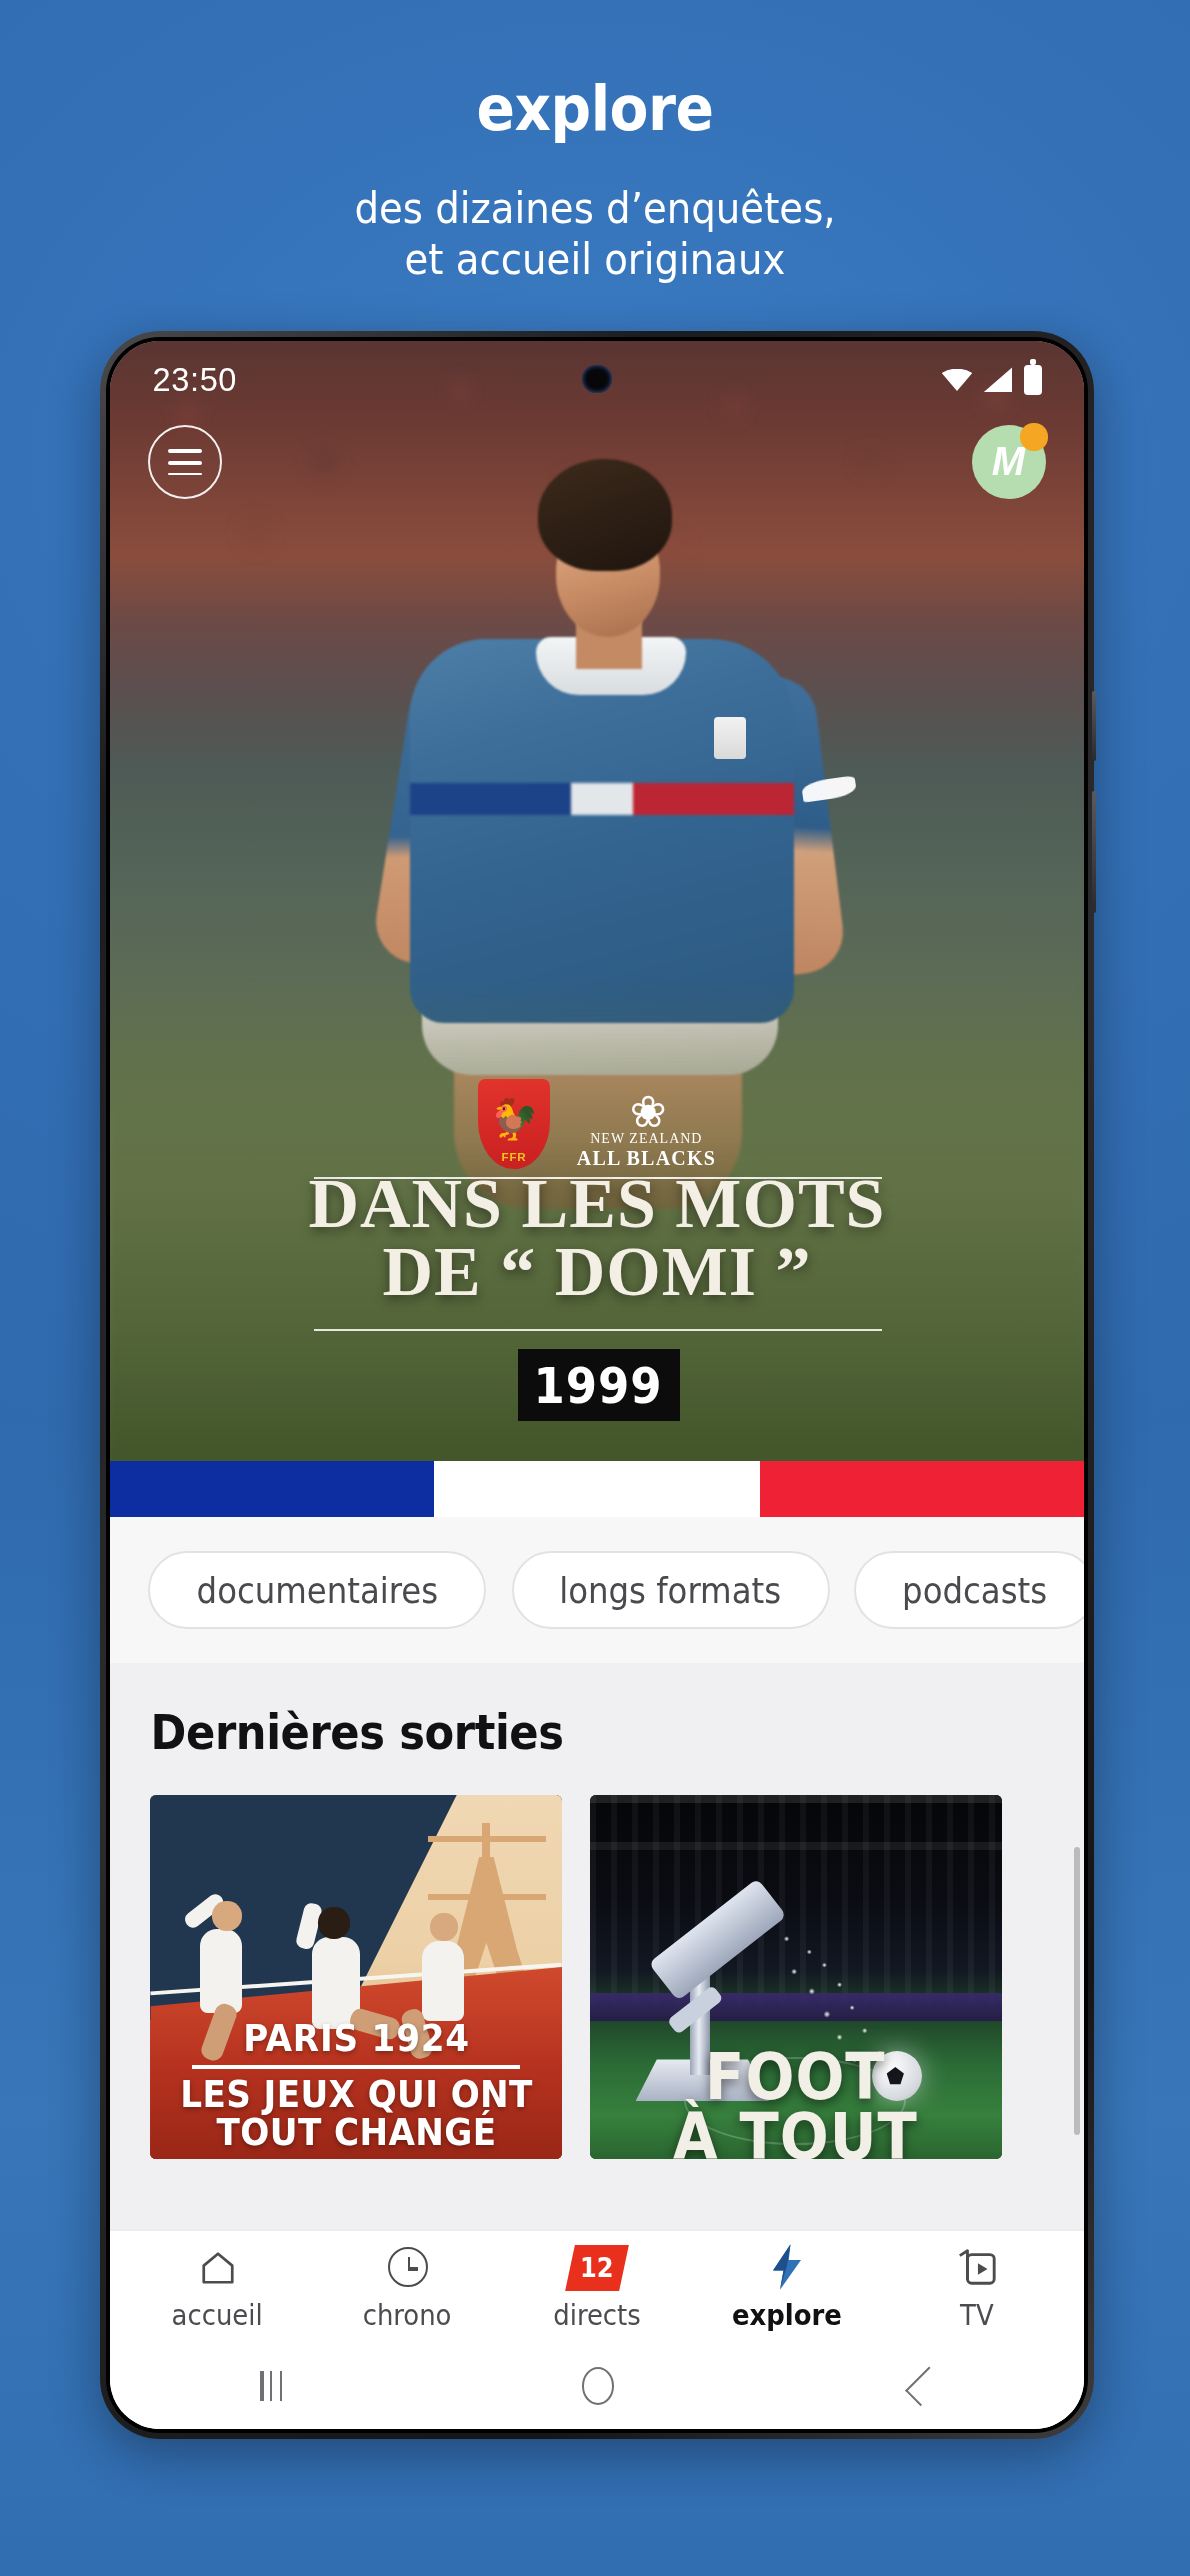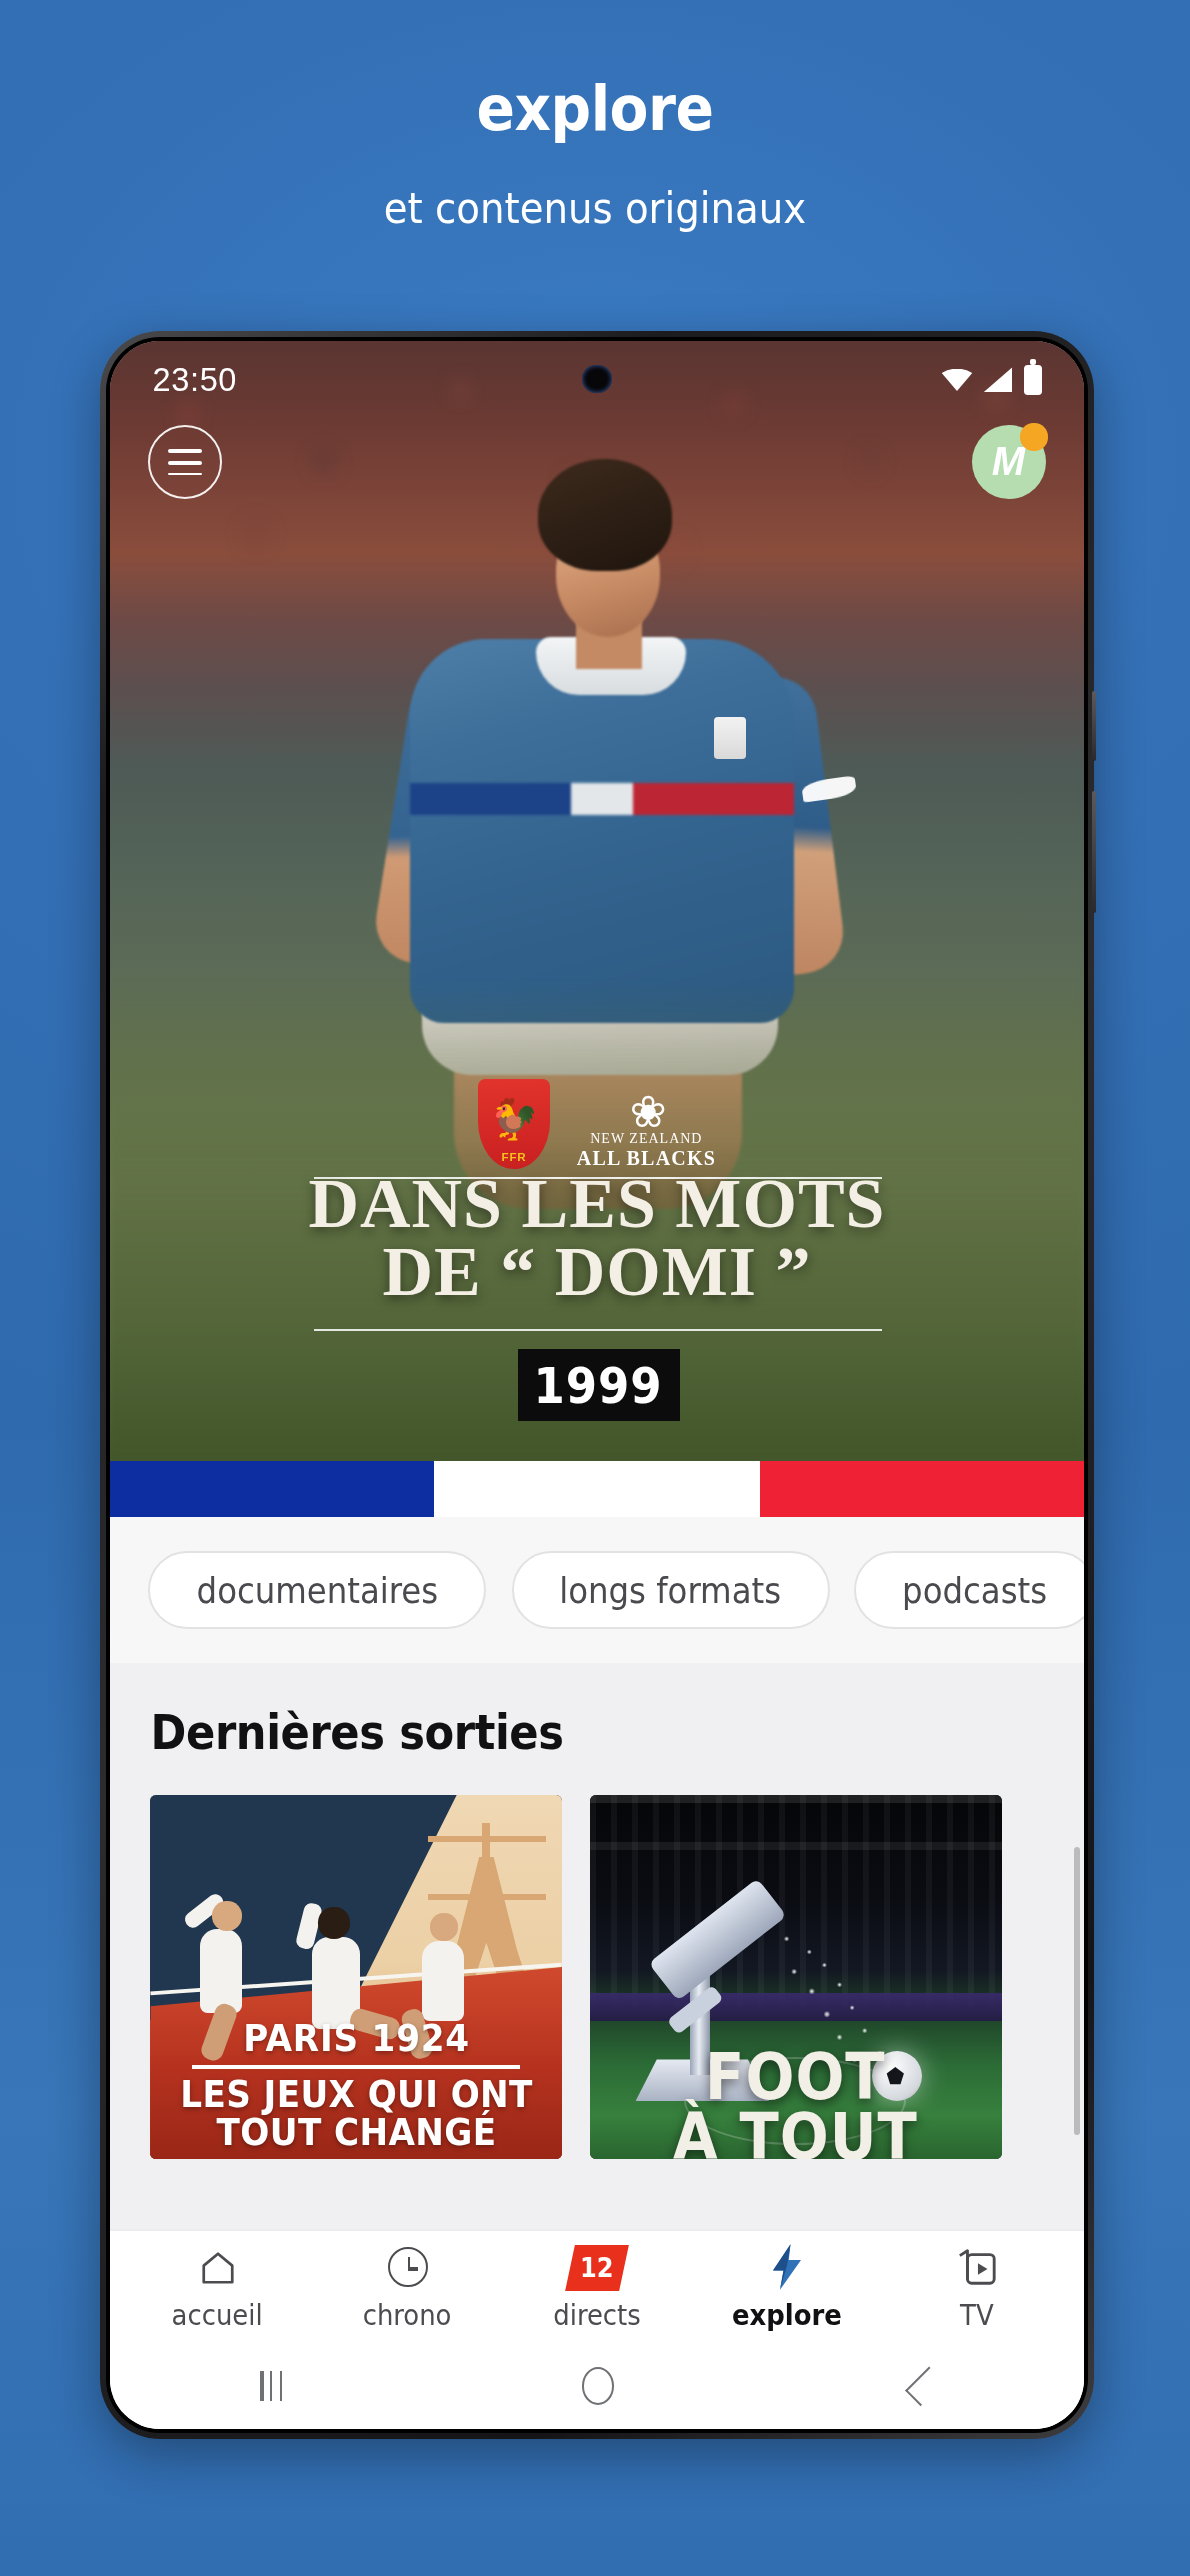--- a/index.html
+++ b/index.html
@@ -593,21 +593,22 @@
 </style>
 </head>
 <body>
 
 <div class="bg"></div>
 <div class="bg-vignette"></div>
 
 <div class="promo">
   <div class="promo-title">explore</div>
   <div class="promo-sub">
-    <div>et contenus originaux</div>
+    <div>des dizaines d’enquêtes,</div>
+    <div>et accueil originaux</div>
   </div>
 </div>
 
 <div class="phone">
   <div class="phone-shell">
     <div class="side-btn sb1"></div>
     <div class="side-btn sb2"></div>
     <div class="phone-inner">
       <div class="screen">
 

